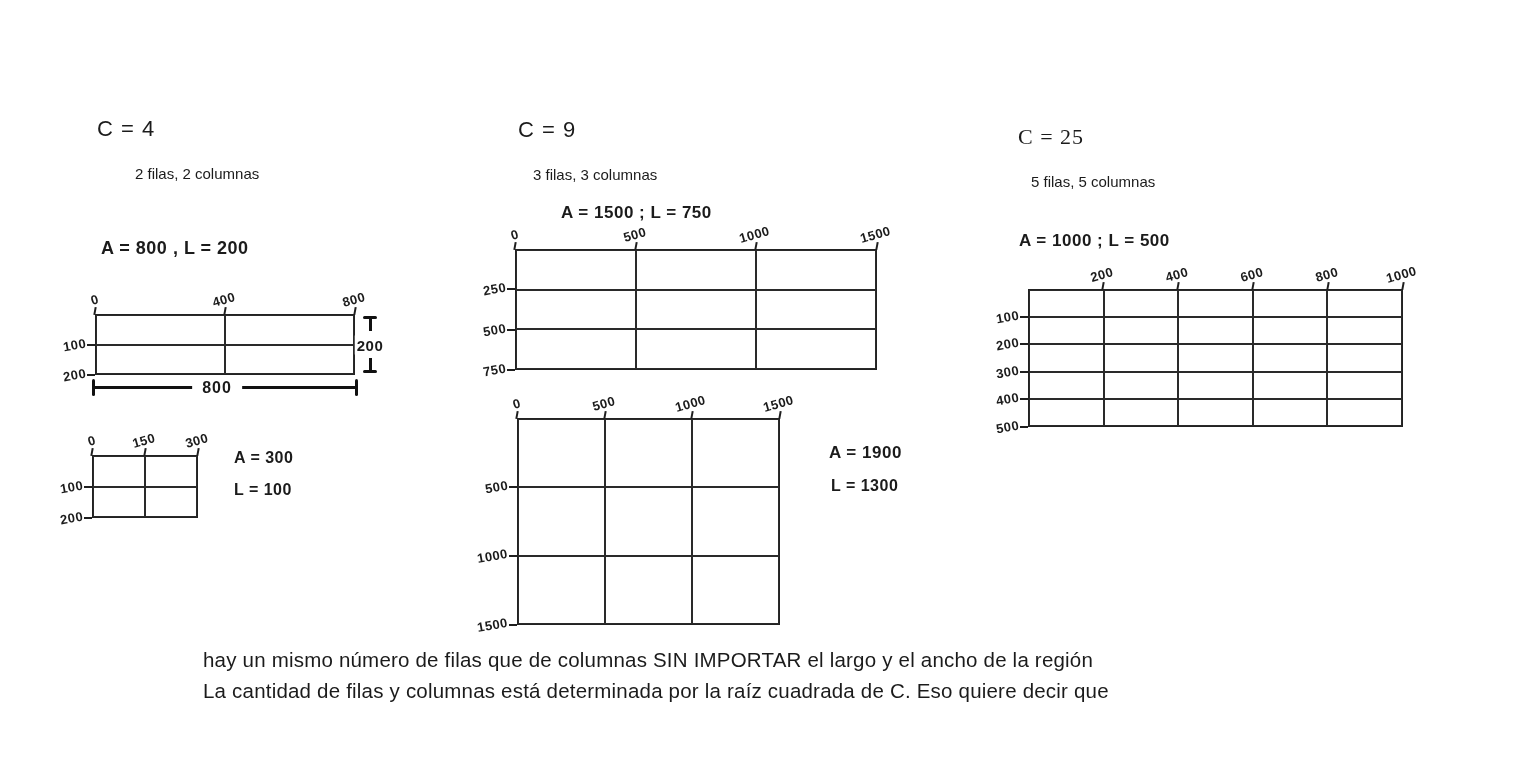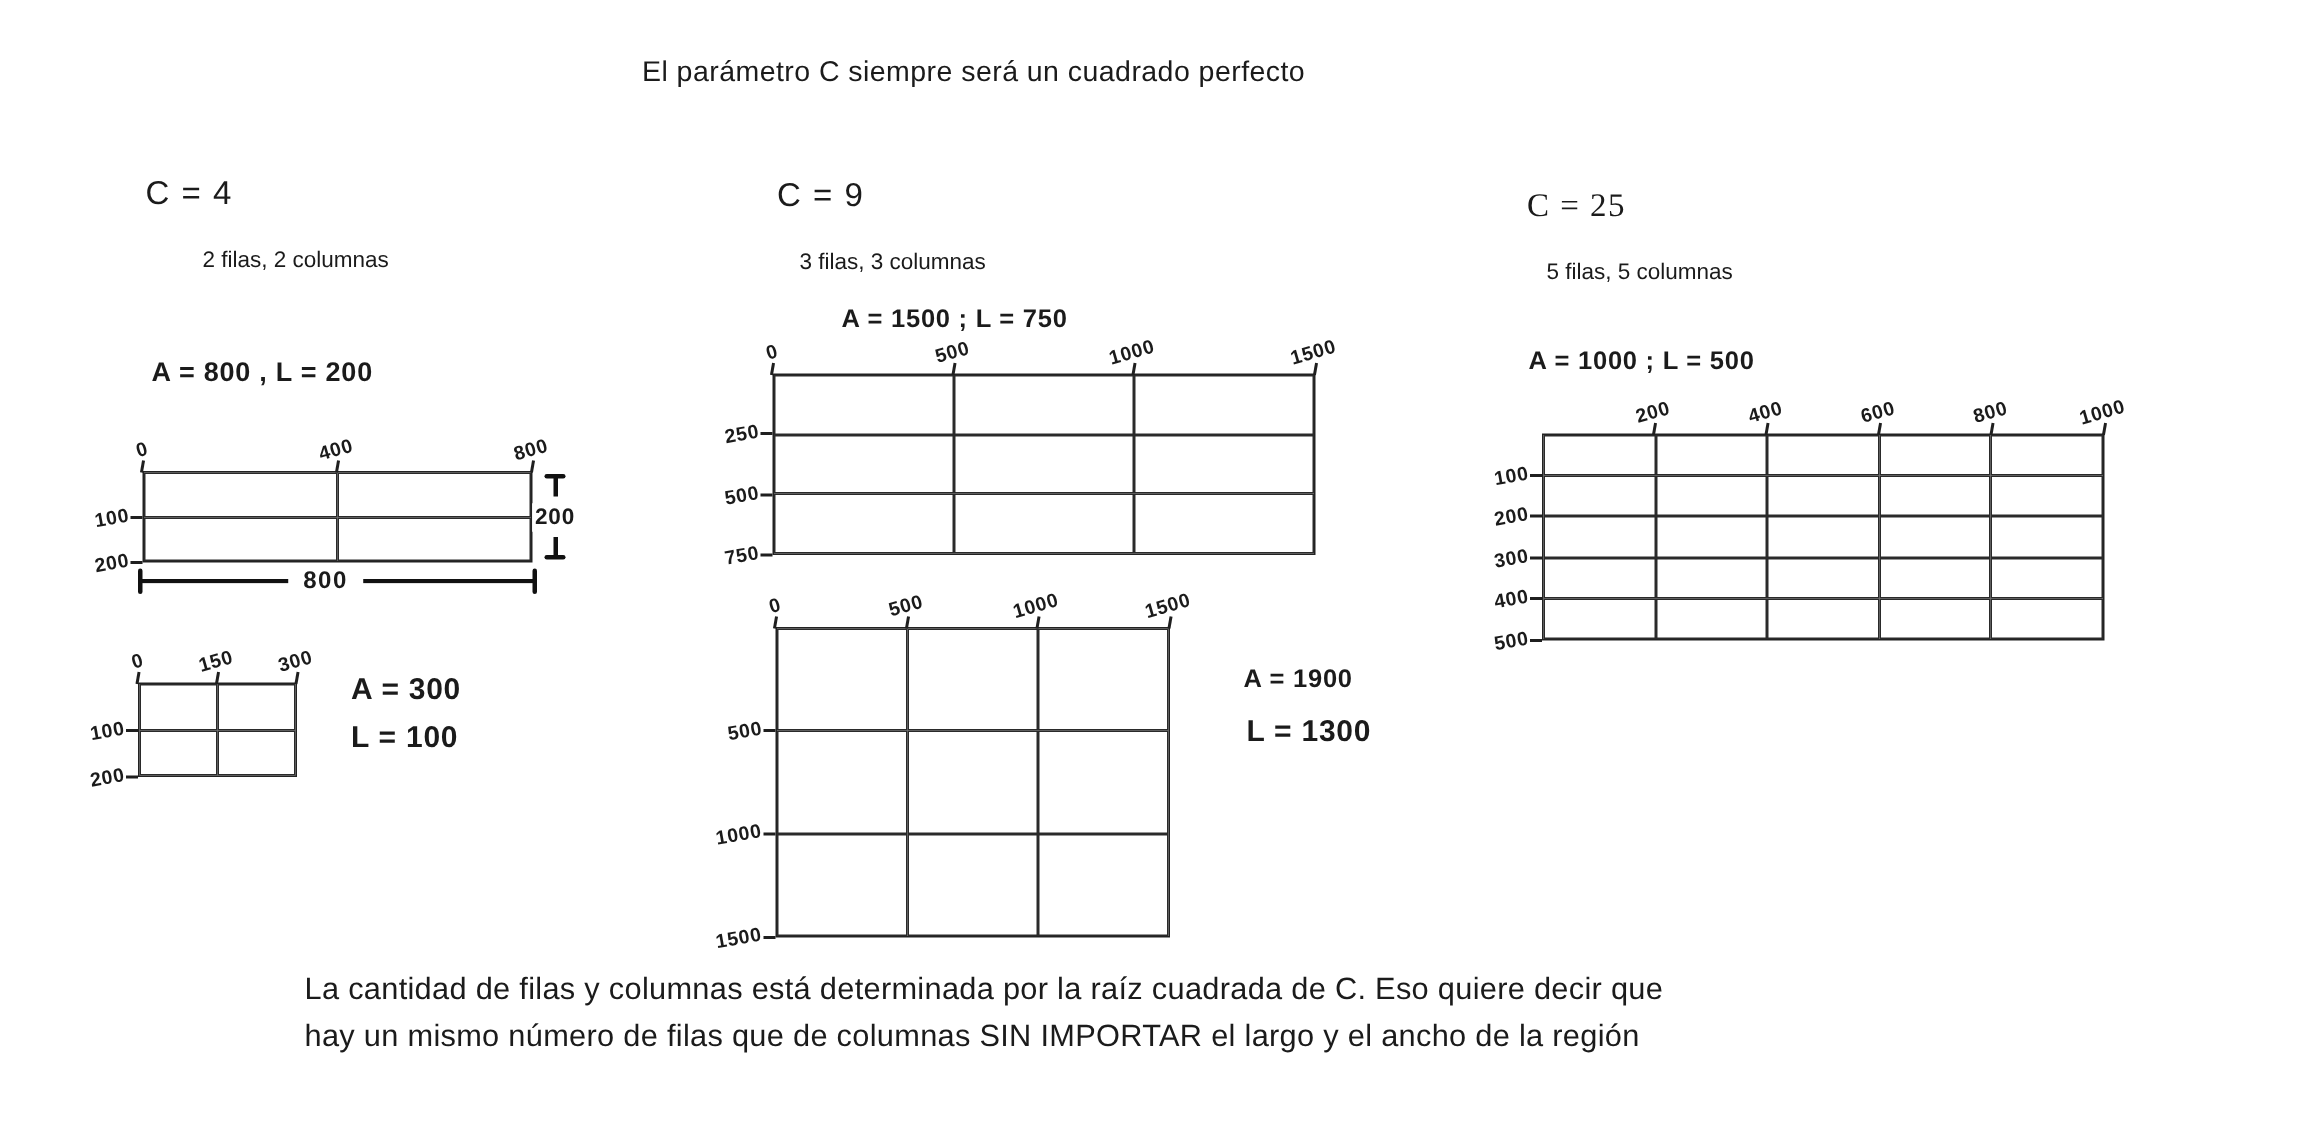--- a/index.html
+++ b/index.html
@@ -6,21 +6,21 @@
   .canvas{
     position:relative;width:1532px;height:757px;background:#ffffff;overflow:hidden;
     font-family:"Liberation Sans","DejaVu Sans",sans-serif;color:#1b1b1b;
   }
   .abs{position:absolute;}
   .title{font-size:19px;letter-spacing:.3px;}
   .c-label{font-size:22px;letter-spacing:1px;}
   .sub-label{font-size:15px;}
   .params{font-size:18px;font-weight:bold;letter-spacing:.5px;}
   .params-sm{font-size:17px;font-weight:bold;letter-spacing:.5px;}
-  .ex-line{font-size:20px;font-weight:bold;letter-spacing:.5px;}
+  .ex-line{font-size:16px;font-weight:bold;letter-spacing:.5px;}
   .footer-text{font-size:20.5px;line-height:31px;letter-spacing:.2px;white-space:nowrap;}
 
   
   .grid-plot{position:absolute;}
   .gbox{position:absolute;inset:0;display:grid;border:1.6px solid #222;}
   .gcell{border:0.9px solid #2a2a2a;}
   .xtick{
     position:absolute;bottom:calc(100% + 7px);transform:translateX(-55%) rotate(-16deg);
     font-size:13px;font-weight:bold;white-space:nowrap;letter-spacing:.5px;
   }
@@ -50,21 +50,20 @@
   .vdim-label{
     position:absolute;top:50%;left:50%;transform:translate(-50%,-50%);
     background:#fff;padding:1px 2px;font-size:15px;font-weight:bold;letter-spacing:.5px;
   }
 </style>
 </head>
 <body>
 
 <div class="canvas">
 
-  <div class="abs title" style="left:428px;top:38px;">El parámetro C siempre será un cuadrado perfecto</div>
 
   <div class="abs c-label" style="left:97px;top:116px;">C = 4</div>
   <div class="abs sub-label" style="left:135px;top:165px;">2 filas, 2 columnas</div>
   <div class="abs params" style="left:101px;top:238px;">A = 800 ,   L = 200</div>
 
   <div class="grid-plot" style="left:95px;top:314px;width:260px;height:61px;">
       <div class="gbox" style="grid-template-columns: repeat(2, 1fr); grid-template-rows: repeat(2, 1fr);">
         <div class="gcell"></div>
         <div class="gcell"></div>
         <div class="gcell"></div>
@@ -228,17 +227,17 @@
       <span class="ytick" style="top: 40%;">200</span>
       <span class="ymark" style="top: 60%;"></span>
       <span class="ytick" style="top: 60%;">300</span>
       <span class="ymark" style="top: 80%;"></span>
       <span class="ytick" style="top: 80%;">400</span>
       <span class="ymark" style="top: 100%;"></span>
       <span class="ytick" style="top: 100%;">500</span>
     </div>
 
   <div class="abs footer-text" style="left:203px;top:644px;">
+    <div>hay un mismo número de filas que de columnas SIN IMPORTAR el largo y el ancho de la región</div>
     <div>La cantidad de filas y columnas está determinada por la raíz cuadrada de C. Eso quiere decir que</div>
-    <div>hay un mismo número de filas que de columnas SIN IMPORTAR el largo y el ancho de la región</div>
   </div>
 
 </div>
 
 </body></html>

